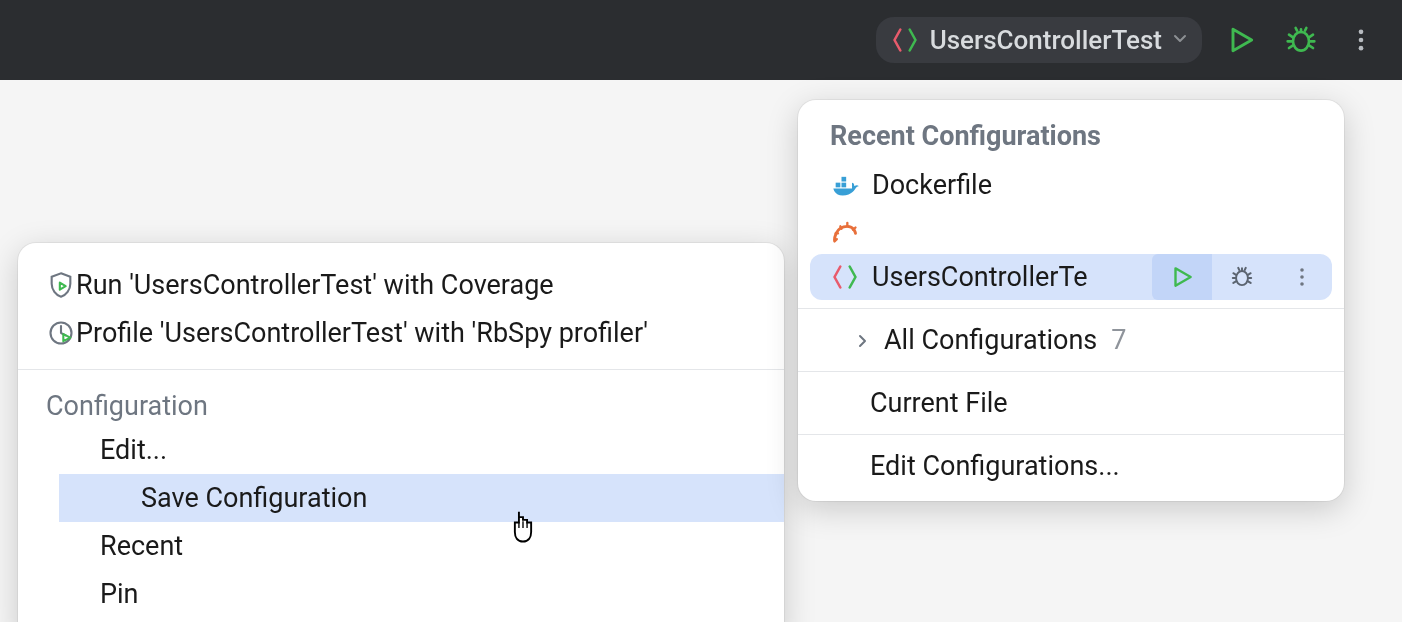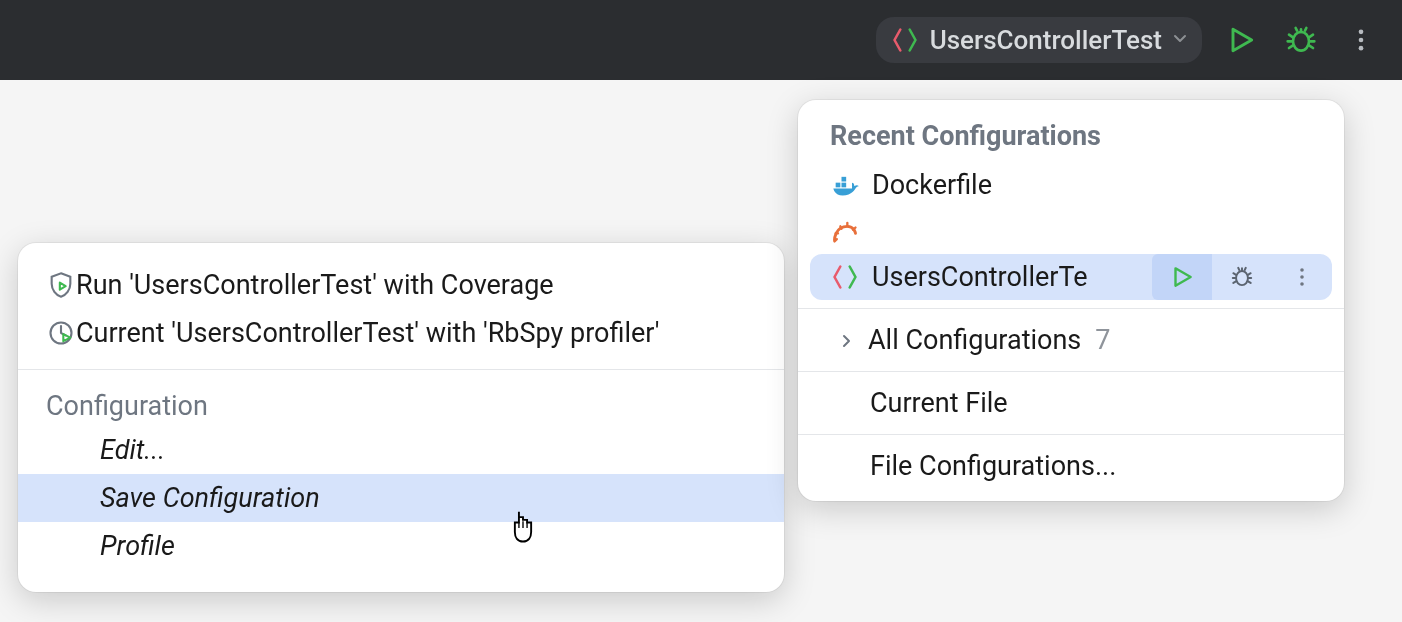--- a/index.html
+++ b/index.html
@@ -64,24 +64,24 @@
       display: flex;
       align-items: center;
       padding: 6px 28px;
       font-size: 27px;
       color: #1a1a1a;
       cursor: pointer;
       height: 48px;
     }
     .menu-item.selected {
       background: #d6e3fb;
+      margin-left: 41px;
     }
     .menu-item.indented {
       padding-left: 82px;
-      font-style: italic;
     }
     .menu-section-header {
       color: #6e7681;
       font-size: 27px;
       font-weight: 400;
       padding: 8px 28px 4px 28px;
     }
     .menu-divider {
       height: 1px;
       background: #e4e6e9;
@@ -162,20 +162,21 @@
     }
     .expander-row {
       display: flex;
       align-items: center;
       gap: 14px;
       padding: 6px 32px 6px 40px;
       font-size: 27px;
       color: #1a1a1a;
       cursor: pointer;
       height: 46px;
+      margin-left: 16px;
     }
     .expander-row .count {
       color: #8f949b;
     }
     .plain-row {
       display: flex;
       align-items: center;
       padding: 6px 24px 6px 72px;
       font-size: 27px;
       color: #1a1a1a;
@@ -237,32 +238,35 @@
     <span>Run 'UsersControllerTest' with Coverage</span>
   </div>
   <div class="menu-item">
     <span class="icon-wrap">
       <svg width="28" height="28" viewBox="0 0 24 24">
         <circle cx="12" cy="12" r="9" fill="none" stroke="#6e7681" stroke-width="1.8"></circle>
         <path d="M12 12 L12 6 M12 12 L16 14" stroke="#6e7681" stroke-width="1.8" stroke-linecap="round"></path>
         <path d="M14 17 L20 20 L14 23 Z" fill="none" stroke="#3fb950" stroke-width="1.8" stroke-linejoin="round" transform="translate(0,-4)"></path>
       </svg>
     </span>
-    <span>Current 'UsersControllerTest' with 'RbSpy profiler'</span>
+    <span>Profile 'UsersControllerTest' with 'RbSpy profiler'</span>
   </div>
   <div class="menu-divider"></div>
   <div class="menu-section-header">Configuration</div>
   <div class="menu-item indented">
     <span>Edit...</span>
   </div>
   <div class="menu-item indented selected">
     <span>Save Configuration</span>
   </div>
   <div class="menu-item indented">
-    <span>Profile</span>
+    <span>Recent</span>
+  </div>
+  <div class="menu-item indented">
+    <span>Pin</span>
   </div>
   <span class="cursor-icon">
     <svg width="34" height="38" viewBox="0 0 24 28">
       <path d="M9 2 L9 10 L6 10 L6 17 C6 21 8 24 12 24 C16 24 18 21 18 17 L18 10 L15 10 L15 8 L12 8 L12 6 L9 6 Z" fill="#ffffff" stroke="#000" stroke-width="1.4"></path>
       <path d="M9 10 V14 M12 9 V14 M15 10 V14" stroke="#000" stroke-width="1"></path>
     </svg>
   </span>
 </div>
 
 <div class="config-dropdown">
@@ -333,15 +337,15 @@
 
   <div class="divider"></div>
 
   <div class="plain-row">
     <span>Current File</span>
   </div>
 
   <div class="divider"></div>
 
   <div class="plain-row">
-    <span>File Configurations...</span>
+    <span>Edit Configurations...</span>
   </div>
 </div>
 
 </body></html>

